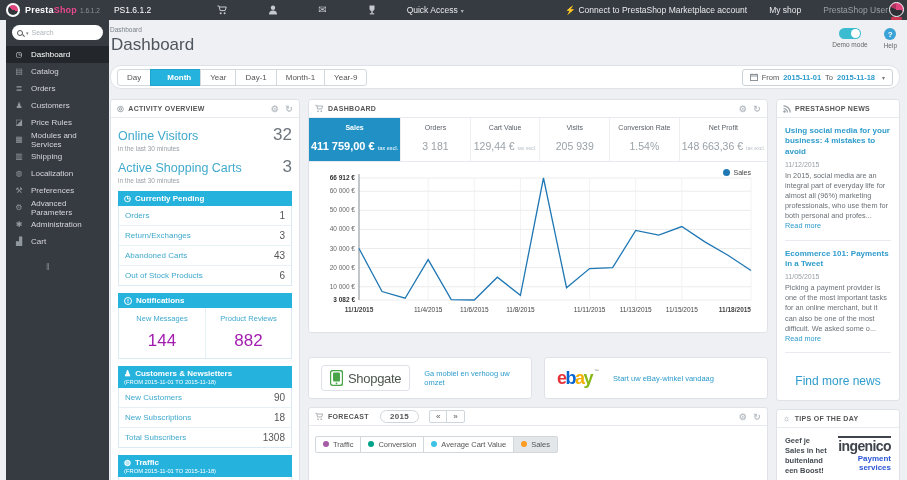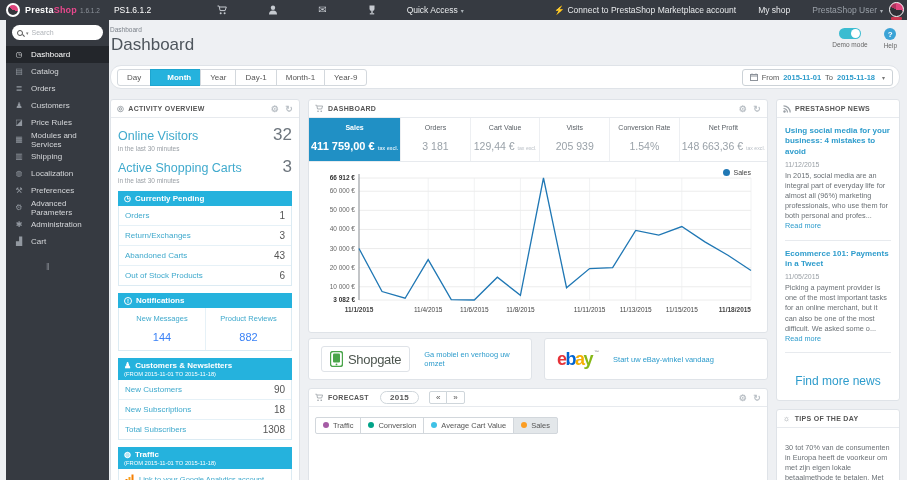--- a/index.html
+++ b/index.html
@@ -14,21 +14,21 @@
     background: conic-gradient(#e0447d 0 30%, #35363c 30% 85%, #e0447d 85% 100%); }
   .brand { margin-left: 5px; font-size: 9px; font-weight: bold; letter-spacing: .2px; }
   .brand .pink { color: #e6488c; }
   .tb-version { color: #8d939b; font-size: 6.5px; margin-left: 3px; }
   .tb-shop { margin-left: 14px; font-size: 8.5px; }
   .tb-icons { display: flex; gap: 40px; margin-left: 66px; align-items: center; }
   .tb-ico { color: #c6cad0; font-size: 10px; line-height: 1; display: inline-flex; align-items: center; }
   .tb-ico svg { display: block; }
   .quick { margin-left: 30px; color: #e8eaec; }
   .caret { font-size: 6px; margin-left: 3px; color: #aab0b6; }
-  .tb-right { margin-left: auto; display: flex; align-items: center; gap: 22px; padding-right: 24px; }
+  .tb-right { margin-left: auto; display: flex; align-items: center; gap: 22px; padding-right: 13px; }
   .tb-link { color: #e8eaec; }
   .tb-user { color: #9aa0a8; }
   .avatar { position: absolute; right: 3px; top: 2px; width: 15px; height: 15px; border-radius: 50%;
     background: conic-gradient(#e0447d 0 28%, #2e3036 28% 82%, #b2335f 82% 100%); border: 1px solid #fff; }
   .avatar::after { content:""; position:absolute; left:1px; right:1px; bottom:-4px; height:3px; background:#c8374f; border-radius:1px; }
 
   
   .sidebar { position: absolute; top: 20px; left: 6px; bottom: 0; width: 103px; background: #363a41; z-index: 10; }
   .search-wrap { margin: 5px 6px 6px 6px; background: #fff; border-radius: 8px; height: 15px; display: flex; align-items: center; padding: 0 5px; }
   .mag { width: 6px; height: 6px; border: 1px solid #555; border-radius: 50%; position: relative; flex: 0 0 auto; }
@@ -95,40 +95,40 @@
   .sec-ico { font-size: 8px; line-height: 1; }
   .tbl { border: 1px solid #dcebf3; border-top: none; }
   .tbl-row { display: flex; justify-content: space-between; align-items: center; padding: 4px 6px; font-size: 8px; }
   .tbl-row + .tbl-row { border-top: 1px solid #e6f1f7; }
   .tbl-row a, .row-link { color: #41aacd; text-decoration: none; cursor: pointer; }
   .tbl-val { color: #555; font-size: 10px; }
   .notif-cols { border: 1px solid #dcebf3; border-top: none; display: flex; }
   .notif-col { width: 50%; text-align: center; padding: 6px 2px 7px 2px; }
   .notif-col + .notif-col { border-left: 1px solid #e6f1f7; }
   .notif-label { color: #41aacd; font-size: 7.5px; }
-  .notif-val { color: #3b82f6; font-size: 11px; margin-top: 8px; }
+  .notif-val { color: #a21caf; font-size: 17px; margin-top: 8px; }
   .ga-row { border: 1px solid #dcebf3; border-top: none; padding: 5px 6px; display: flex; gap: 5px; align-items: center; font-size: 7.5px; }
 
   
   .kpi-row { display: flex; border-bottom: 1px solid #e7eaee; }
   .kpi { flex: 1; text-align: center; padding: 6px 2px 9px 2px; border-right: 1px solid #edeff2; cursor: pointer; }
   .kpi:last-child { border-right: none; }
   .kpi-label { font-size: 7px; color: #5b6167; }
   .kpi-value { font-size: 10.5px; color: #9aa2a9; margin-top: 9px; white-space: nowrap; }
   .kpi-note { font-size: 5.2px; color: #b9bfc6; }
   .kpi.active { background: #2090c5; }
   .kpi.active .kpi-label { color: #fff; font-weight: bold; }
   .kpi.active .kpi-value { color: #fff; font-weight: bold; font-size: 11px; }
   .kpi.active .kpi-note { color: #cfe8f4; }
   .chart-wrap { position: relative; padding: 6px 4px 2px 4px; }
   .chart-legend { position: absolute; top: 7px; right: 16px; font-size: 7px; color: #444; display: flex; align-items: center; gap: 3px; cursor: pointer; }
   .legend-dot { width: 7px; height: 7px; border-radius: 50%; background: #1f77b4; }
 
   
-  .mod-row { display: flex; gap: 12px; margin-top: 5px; }
+  .mod-row { display: flex; gap: 12px; margin-top: 24px; }
   .mod-card { flex: 1; background: #fff; border: 1px solid #dfe3e8; border-radius: 3px; height: 42px;
     display: flex; align-items: center; padding: 0 12px; gap: 14px; }
   .shopgate-logo { border: 1px solid #dfe3e8; border-radius: 3px; padding: 4px 8px; display: flex; align-items: center; gap: 5px; }
   .sg-text { font-size: 13px; color: #4d564f; letter-spacing: -0.3px; }
   .mod-link { font-size: 7.5px; color: #2e9ccc; cursor: pointer; }
   .ebay-logo { font-size: 18px; font-weight: bold; letter-spacing: -1.5px; display: flex; align-items: flex-start; }
   .eb-e { color: #e53238; } .eb-b { color: #0064d2; } .eb-a { color: #f5af02; } .eb-y { color: #86b817; }
   .eb-tm { font-size: 5px; color: #999; letter-spacing: 0; margin-left: 2px; }
 
   
@@ -592,18 +592,26 @@
           <div class="find-more">Find more news</div>
         </div>
       </div>
 
       <div class="panel tips">
         <div class="panel-h">
           <span class="ico">☼</span>
           <span>TIPS OF THE DAY</span>
         </div>
         <div class="tips-body">
+          <div class="tips-top">
+            <div class="tips-heading">Geef je Sales in het buitenland een Boost!</div>
+            <div class="ingenico">
+              <span class="ing-word">ingenico</span>
+              <div class="ing-tag">Payment</div>
+              <div class="ing-tag">services</div>
+            </div>
+          </div>
           <div class="tips-text">30 tot 70% van de consumenten in Europa heeft de voorkeur om met zijn eigen lokale betaalmethode te betalen. Met meer dan 150 betaalmethoden, ondersteunen wij uw groei in uw eigenland en daar buiten. En zelfs beter: u kun de belangrijke betaalmethoden activeren met een</div>
         </div>
       </div>
     </div>
   </div>
 </div>
 
 </body></html>

